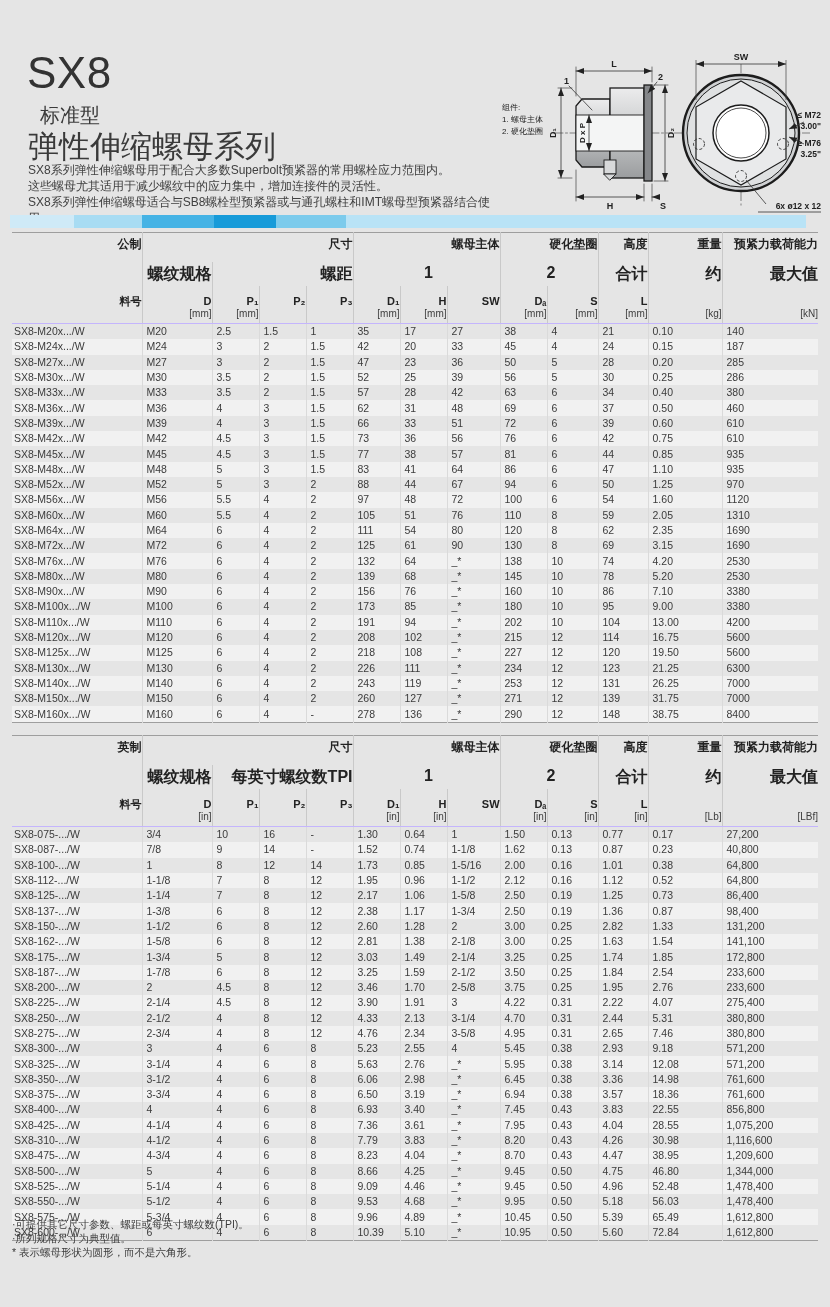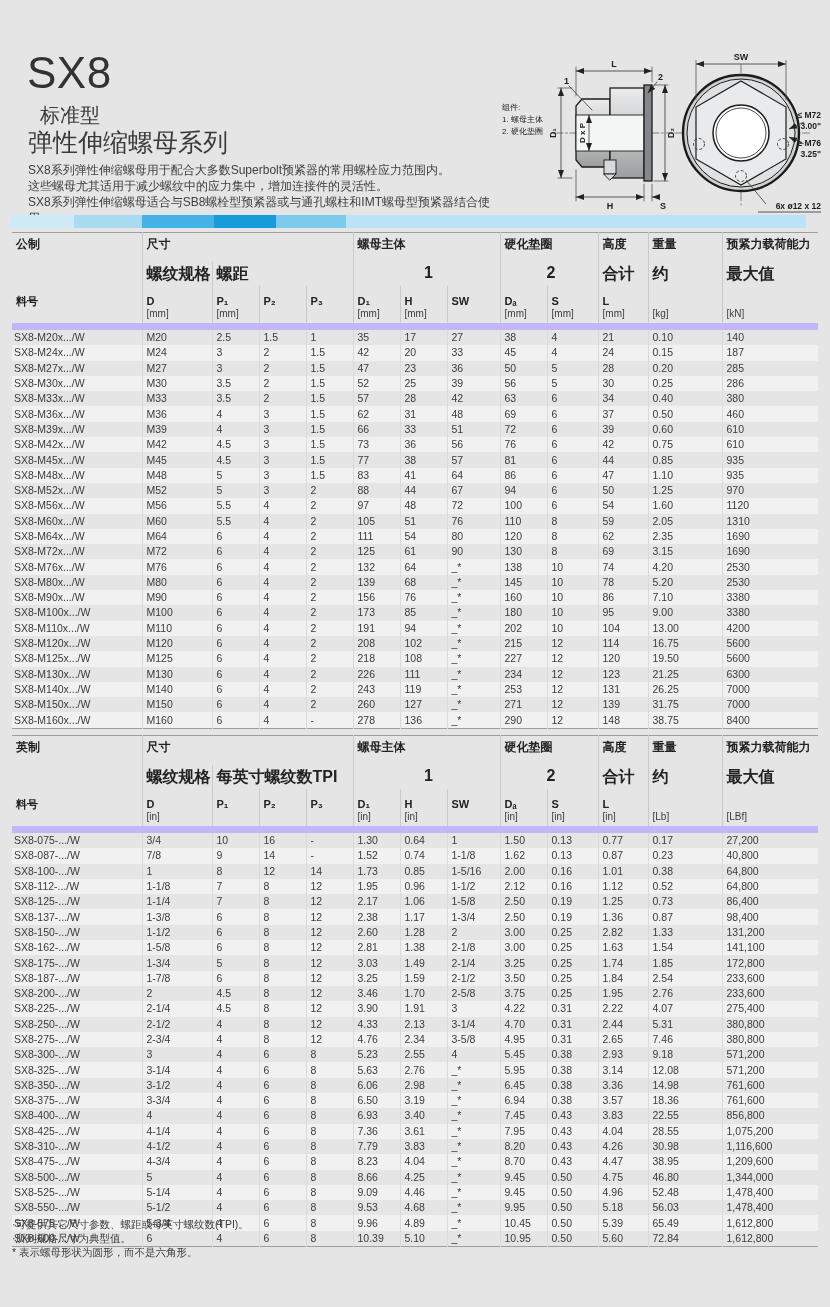--- a/index.html
+++ b/index.html
@@ -1,43 +1,43 @@
 <!DOCTYPE html>
 <html><head>
 <meta charset="utf-8">
 <style>
   html,body{margin:0;padding:0;background:#fff;}
   .page{position:relative;width:830px;height:1307px;background:#e5e5e5;overflow:hidden;
         font-family:"Liberation Sans","DejaVu Sans",sans-serif;color:#3b3b3b;padding-left:40px;}
   
   .title{position:absolute;left:27px;top:48px;font-size:44px;font-weight:400;color:#333;letter-spacing:.5px;}
   .subtitle1{position:absolute;left:40px;top:102px;font-size:20px;color:#3a3a3a;}
-  .subtitle2{position:absolute;left:28px;top:126px;font-size:25px;color:#3a3a3a;}
+  .subtitle2{position:absolute;left:28px;top:126px;font-size:31px;color:#3a3a3a;}
   .desc{position:absolute;left:28px;top:162px;width:470px;font-size:12px;line-height:16px;color:#404040;}
   
   .accent-bar{position:absolute;left:10px;top:215px;width:796px;height:13px;display:flex;}
   .accent-bar span{display:block;height:100%;}
   
   .drawing{position:absolute;left:492px;top:36px;width:330px;height:186px;}
   .drawing text{font-family:"Liberation Sans","DejaVu Sans",sans-serif;fill:#222;}
   
   .tbl{position:absolute;left:12px;border-collapse:collapse;table-layout:fixed;width:806px;
        border-top:1px solid #9e9e9e;border-bottom:1px solid #9e9e9e;}
   .tbl-metric{top:232px;}
   .tbl-imperial{top:735px;}
-  .tbl th{font-weight:bold;text-align:left;vertical-align:top;padding:2px 0 0 4px;color:#222;}
+  .tbl th{font-weight:bold;text-align:right;vertical-align:top;padding:2px 0 0 4px;color:#222;}
   .tbl tr.group th{font-size:12px;height:24px;padding-top:5px;line-height:13px;}
   .tbl tr.sub th{font-size:16px;height:22px;}
   .tbl tr.sub th.ctr{text-align:center;}
   .tbl tr.syms th{height:32px;vertical-align:bottom;padding-bottom:3px;}
   .tbl tr.syms .s{font-weight:bold;font-size:11px;min-height:13px;line-height:13px;}
   .tbl tr.syms .u{font-weight:normal;font-size:10px;color:#3d3d3d;min-height:12px;line-height:12px;}
   .tbl thead th{border-left:1px solid #c9c9c9;}
   .tbl thead tr th:first-child{border-left:none;}
-  .tbl thead tr.syms th{border-bottom:7px solid #c4b5fd;}
+  .tbl thead tr.syms th{border-bottom:1px solid #c4b5fd;}
   .tbl td{font-size:10.5px;height:15.3px;line-height:15px;padding:0 0 0 4px;
           border-left:1px solid #dadada;white-space:nowrap;overflow:hidden;color:#3b3b3b;}
   .tbl td:first-child{border-left:none;padding-left:2px;}
   .tbl tbody tr:nth-child(even){background:#f1f1f1;}
   
   .footnotes{position:absolute;left:12px;top:1217px;font-size:10.5px;line-height:14px;color:#3c3c3c;}
 </style>
 </head>
 <body>
 

